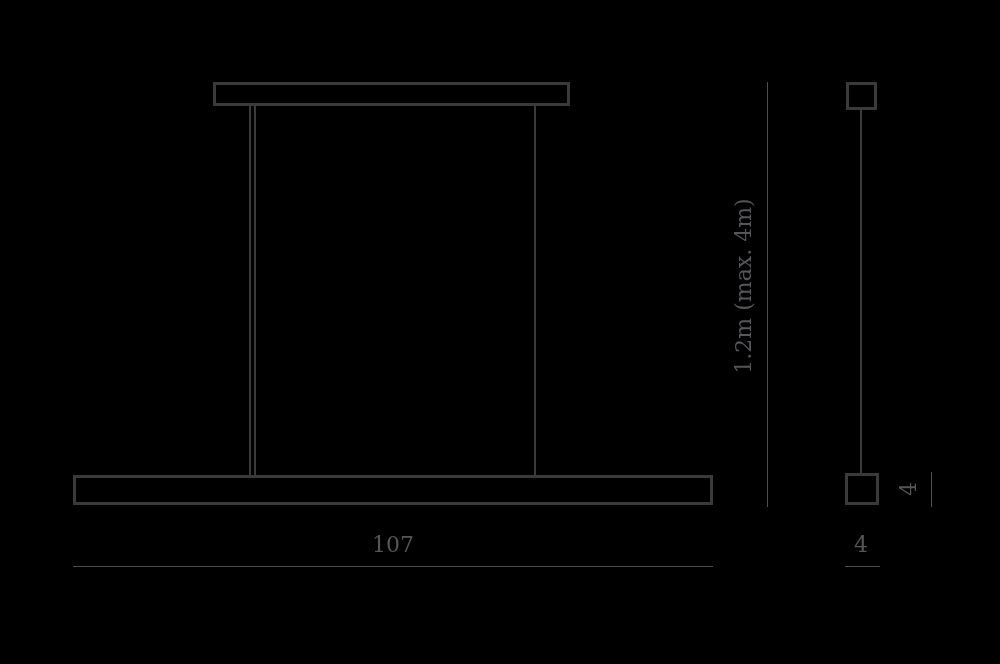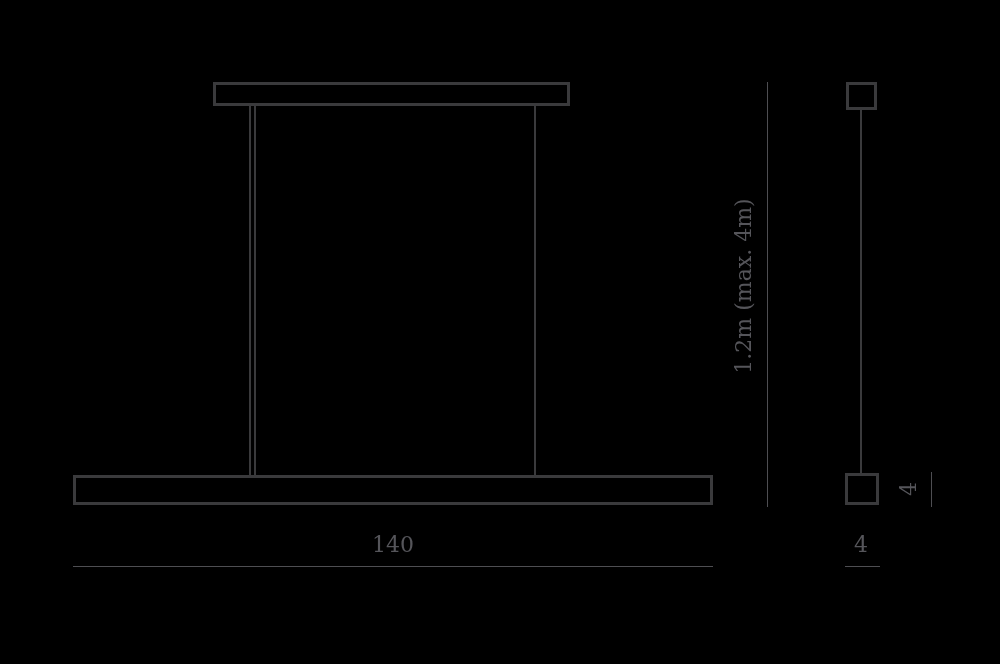--- a/index.html
+++ b/index.html
@@ -82,21 +82,21 @@
     <div class="abs outline-box canopy-side"></div>
     <div class="abs cable cable-side"></div>
     <div class="abs outline-box bar-side"></div>
   </div>
 
   <div>
     <div class="abs dim-line dim-v-height"></div>
     <div class="abs dim-label rot label-height">1.2m (max. 4m)</div>
 
     <div class="abs dim-line dim-h-length"></div>
-    <div class="abs dim-label label-length">140</div>
+    <div class="abs dim-label label-length">107</div>
 
     <div class="abs dim-line dim-h-depth"></div>
     <div class="abs dim-label label-depth">4</div>
 
     <div class="abs dim-line dim-v-bar-height"></div>
     <div class="abs dim-label rot label-bar-height">4</div>
   </div>
 
 </div>
 

